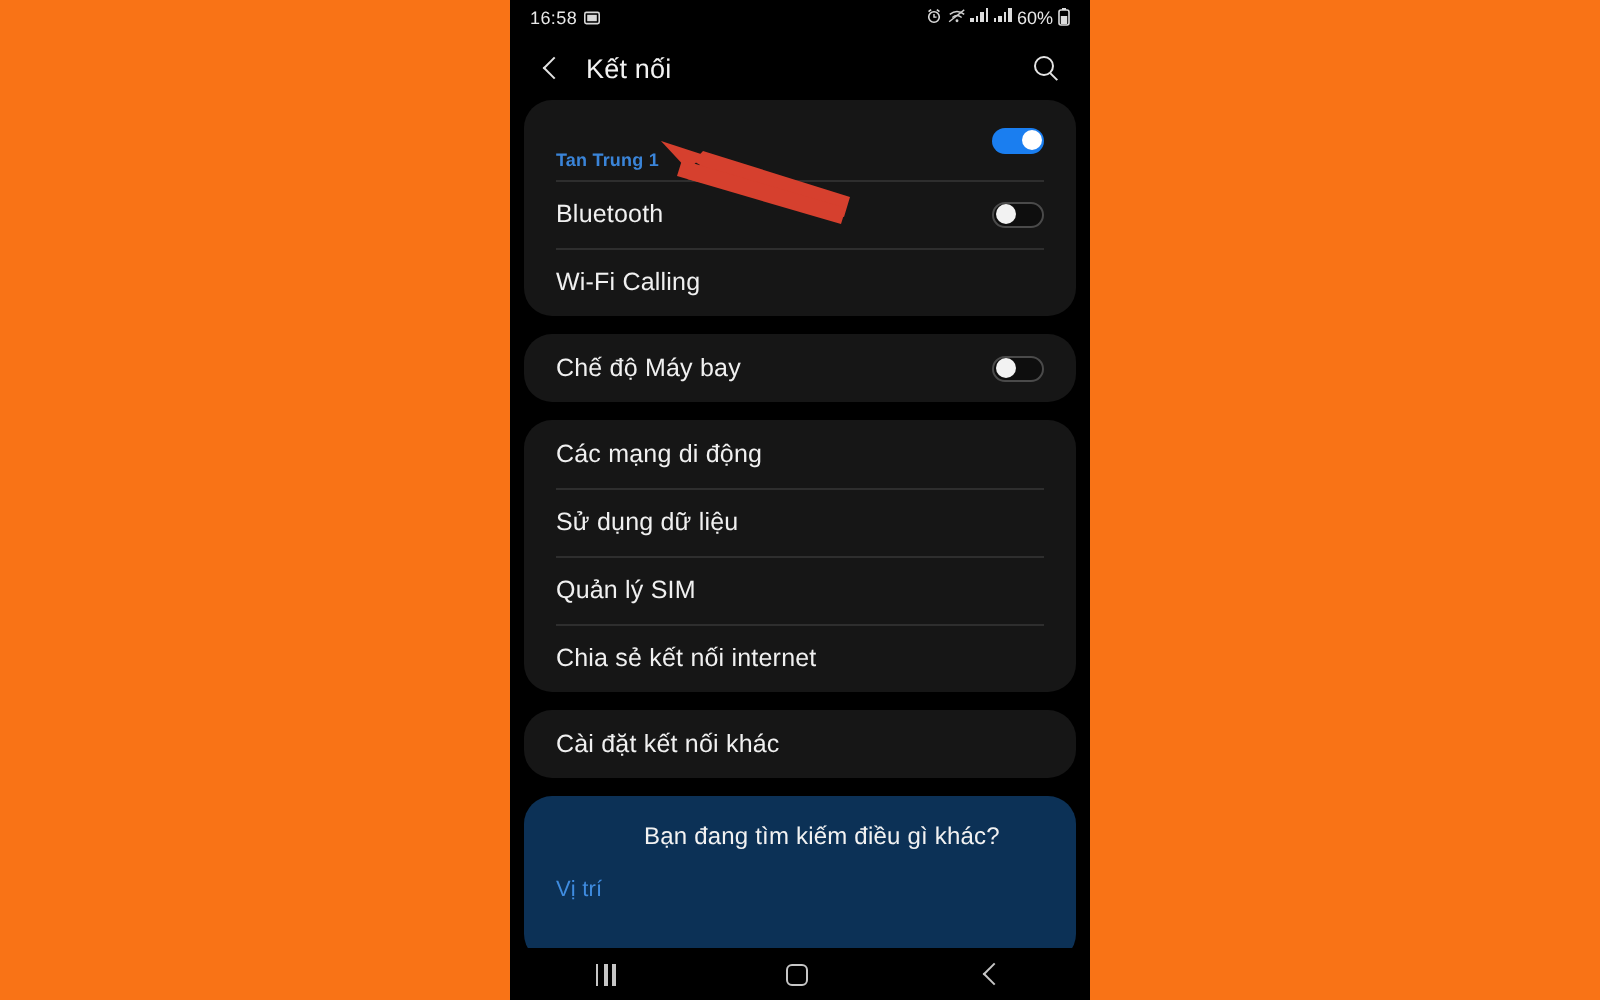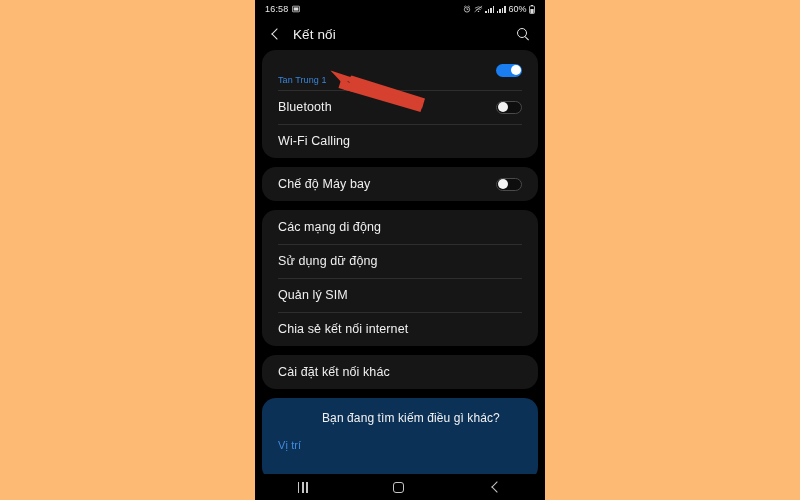--- a/index.html
+++ b/index.html
@@ -5,21 +5,21 @@
   * { margin:0; padding:0; box-sizing:border-box; }
   html, body {
     width:800px; height:500px;
     background:#000;
     font-family:"Liberation Sans", sans-serif;
     overflow:hidden;
   }
   .stage {
     position:relative;
     width:800px; height:500px;
-    background:#fdba74;
+    background:#f97316;
   }
   
   .phone {
     position:absolute;
     left:255px; top:0;
     width:290px; height:500px;
     background:#000;
     overflow:hidden;
   }
 
@@ -28,21 +28,21 @@
     position:absolute; top:0; left:0;
     width:290px; height:18px;
     display:flex; align-items:center;
     padding:0 10px;
     color:#e8e8e8;
     font-size:9px;
   }
   .sb-clock { letter-spacing:.2px; }
   .sb-left { display:flex; align-items:center; gap:3px; }
   .sb-spacer { flex:1; }
-  .sb-right { display:flex; align-items:center; gap:2.5px; }
+  .sb-right { display:flex; gap:2.5px; }
   .sb-ico { display:block; }
   .sb-batt-text { font-size:9px; letter-spacing:0; }
 
   .bars { display:flex; align-items:flex-end; gap:1px; height:7px; }
   .bars i { display:block; width:1.5px; background:#dcdcdc; }
   .bars i:nth-child(1){ height:2px; }
   .bars i:nth-child(2){ height:3.5px; }
   .bars i:nth-child(3){ height:5px; }
   .bars i:nth-child(4){ height:7px; }
 
@@ -122,20 +122,21 @@
     font-size:12.5px;
     line-height:15px;
     letter-spacing:.1px;
   }
   .row-sub {
     color:#3a84d8;
     font-size:9px;
     line-height:12px;
     margin-top:19px;
     letter-spacing:.1px;
+    font-weight:bold;
   }
   .row.tall { min-height:40px; }
 
   
   .toggle {
     flex:0 0 auto;
     width:26px; height:13px;
     border-radius:7px;
     position:relative;
     cursor:pointer;
@@ -305,21 +306,21 @@
       </div>
 
       <div class="card">
         <div class="row">
           <div class="row-text">
             <div class="row-label">Các mạng di động</div>
           </div>
         </div>
         <div class="row">
           <div class="row-text">
-            <div class="row-label">Sử dụng dữ động</div>
+            <div class="row-label">Sử dụng dữ liệu</div>
           </div>
         </div>
         <div class="row">
           <div class="row-text">
             <div class="row-label">Quản lý SIM</div>
           </div>
         </div>
         <div class="row">
           <div class="row-text">
             <div class="row-label">Chia sẻ kết nối internet</div>

